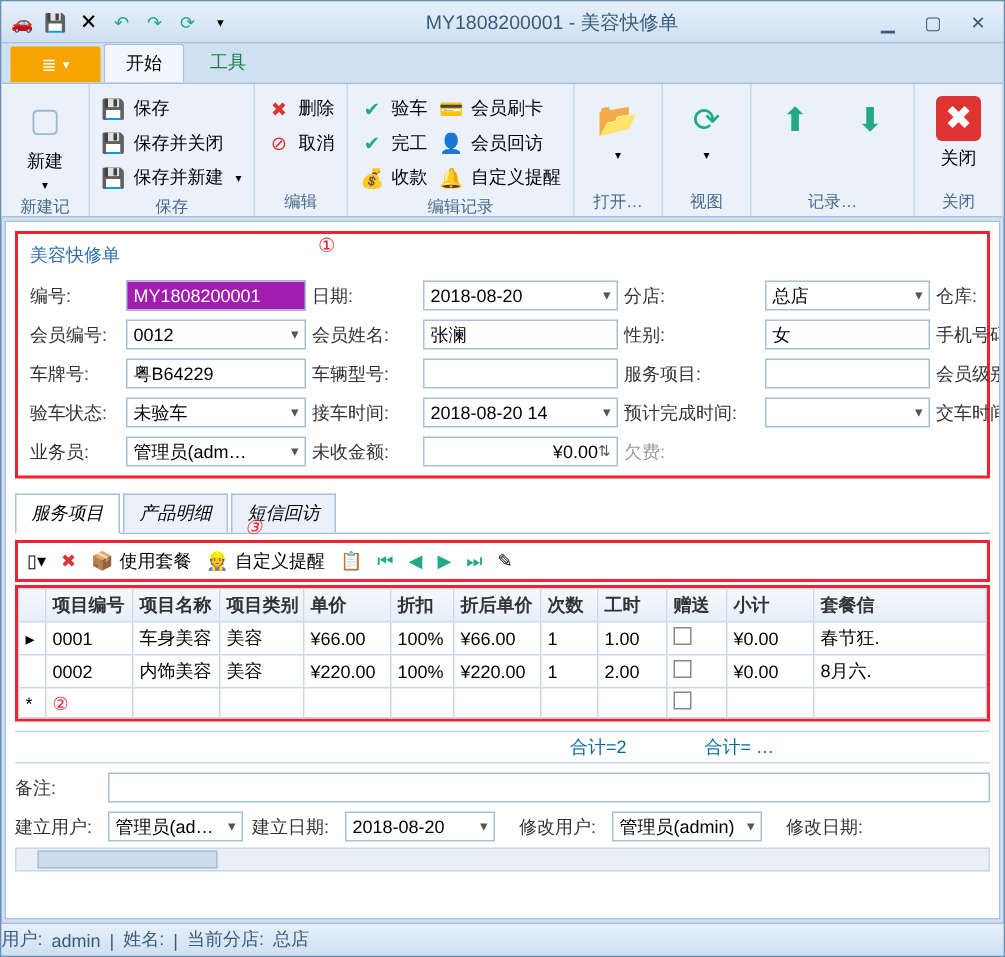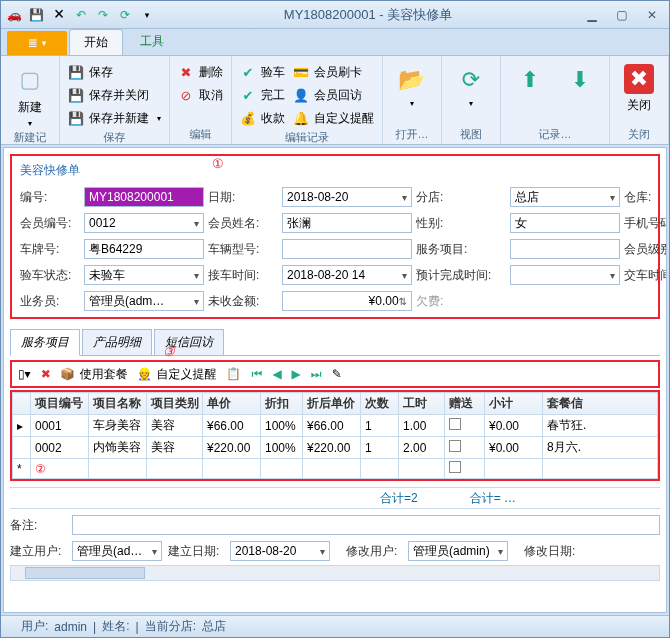--- a/index.html
+++ b/index.html
@@ -43,21 +43,21 @@
 table.grid th, table.grid td { border: 1px solid #c9d9ec; padding: 2px 4px; font-size: 12px; text-align: left; height: 20px; overflow: hidden; white-space: nowrap; }
 table.grid th { background: linear-gradient(#f5f8fc, #e6eef8); color: #333; }
 .num { text-align: right; }
 .ctr { text-align: center; }
 .sum-row { margin: 6px 6px 0 6px; border-top: 1px solid #c9d9ec; border-bottom: 1px solid #c9d9ec; height: 22px; display: flex; align-items: center; padding-left: 370px; gap: 52px; color: #0369a1; }
 .footer-form { margin: 6px 6px 0 6px; display: flex; flex-direction: column; gap: 6px; }
 .frow { display: flex; align-items: center; gap: 6px; }
 .frow .wide { flex: 1; }
 .scroll-h { height: 16px; background: #eaeef5; border: 1px solid #c9d9ec; margin: 4px 6px 0 6px; position: relative; }
 .scroll-thumb { position: absolute; left: 14px; top: 1px; height: 12px; width: 120px; background: #cfdcee; border: 1px solid #a7c0dc; }
-.statusbar { height: 22px; background: linear-gradient(#e6f0fa, #cfe0f2); border-top: 1px solid #a7c0dc; display: flex; align-items: center; padding: 0 20px; gap: 6px; color: #3a5a7a; }
+.statusbar { height: 22px; background: linear-gradient(#e6f0fa, #cfe0f2); border-top: 1px solid #a7c0dc; display: flex; align-items: center; padding: 0 0; gap: 6px; color: #3a5a7a; }
 .chk { display:inline-block; width:12px; height:12px; border:1px solid #888; background:#fff; }
 </style>
 </head>
 <body>
 
 <div class="window">
 
   <div class="titlebar">
     <div class="tb-left">
       <span class="tb-icon">🚗</span>

